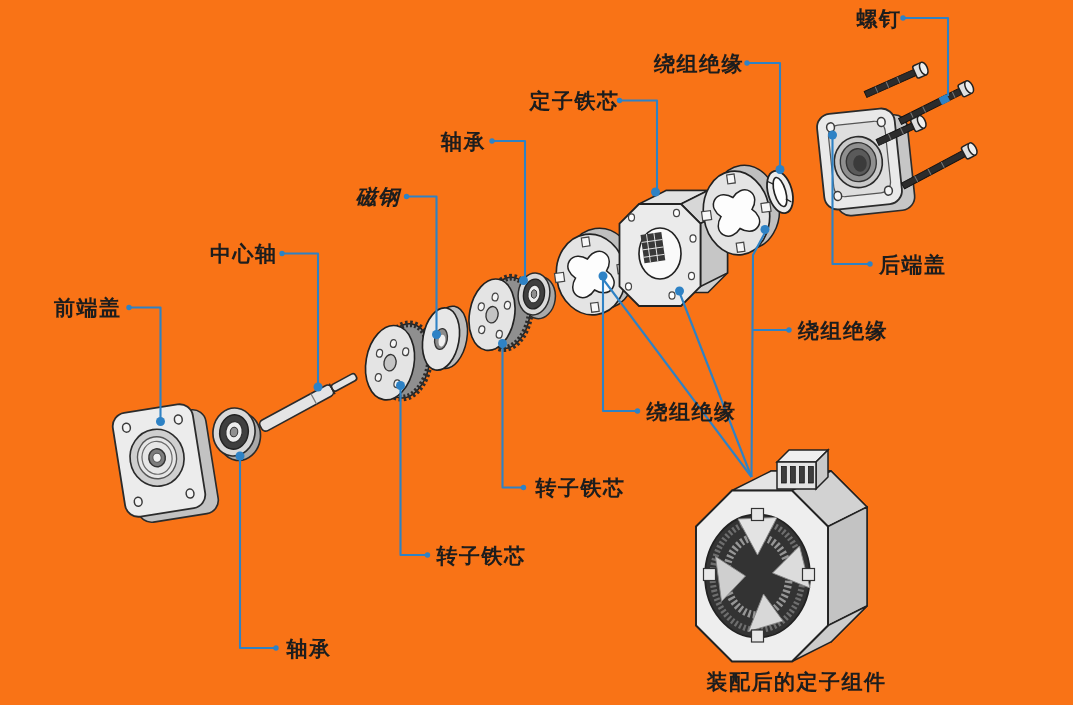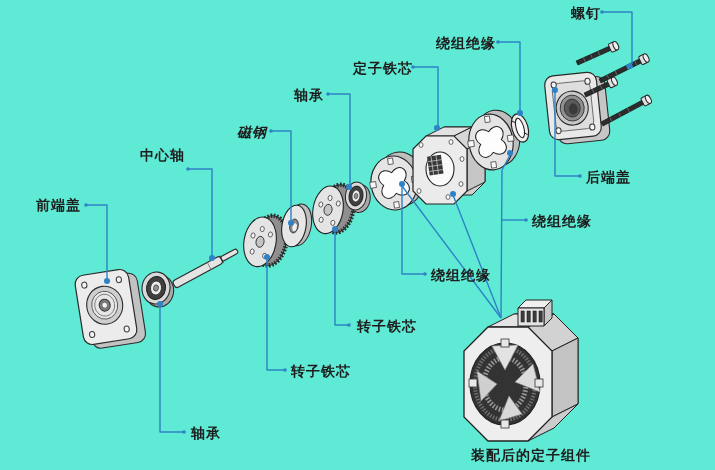--- a/index.html
+++ b/index.html
@@ -1,29 +1,29 @@
 <!DOCTYPE html>
 <html><head>
 <meta charset="utf-8">
 <style>
   html,body{margin:0;padding:0;background:#fff;}
-  .stage{position:relative;width:715px;height:470px;background:#5eead4;overflow:hidden;
+  .stage{position:relative;width:715px;height:470px;background:#f97316;overflow:hidden;
          font-family:"DejaVu Sans",sans-serif;}
   .stage svg{position:absolute;left:0;top:0;}
   .lbl{position:absolute;font:700 14px/1.15 "DejaVu Sans",sans-serif;color:#1d1d1d;
        letter-spacing:1px;white-space:nowrap;}
   .caption{position:absolute;font:700 14px/1.15 "DejaVu Sans",sans-serif;color:#1d1d1d;
        letter-spacing:1px;white-space:nowrap;}
   #lbl-screw{left:571px;top:5px;}
   #lbl-wave-washer{left:436px;top:35px;}
   #lbl-stator-core{left:353px;top:60px;text-align:center;}
   #lbl-bearing-top{left:294px;top:87px;}
   #lbl-magnet{left:237px;top:124px;font-style:italic;}
-  #lbl-center-shaft{left:140px;top:147px;}
-  #lbl-front-end-cover{left:36px;top:198px;font-family:Liberation Mono, monospace;}
+  #lbl-center-shaft{left:140px;top:162px;}
+  #lbl-front-end-cover{left:36px;top:198px;}
   #lbl-rear-end-cover{left:586px;top:169px;}
   #lbl-winding-right{left:532px;top:213px;}
   #lbl-winding-mid{left:431px;top:267px;}
   #lbl-rotor-mid{left:357px;top:318px;}
   #lbl-rotor-left{left:291px;top:363px;}
   #lbl-bearing-bottom{left:191px;top:425px;}
   #caption-assembled{left:471px;top:447px;}
 </style>
 </head>
 <body>

